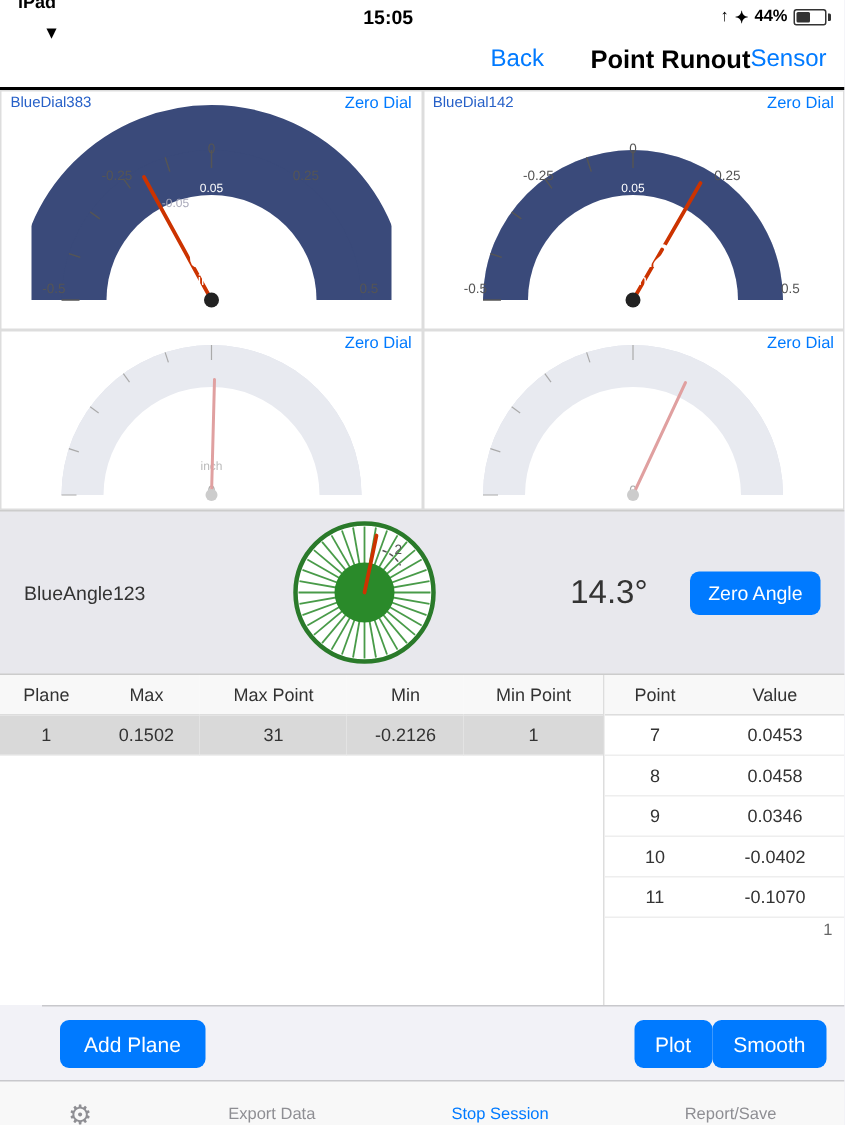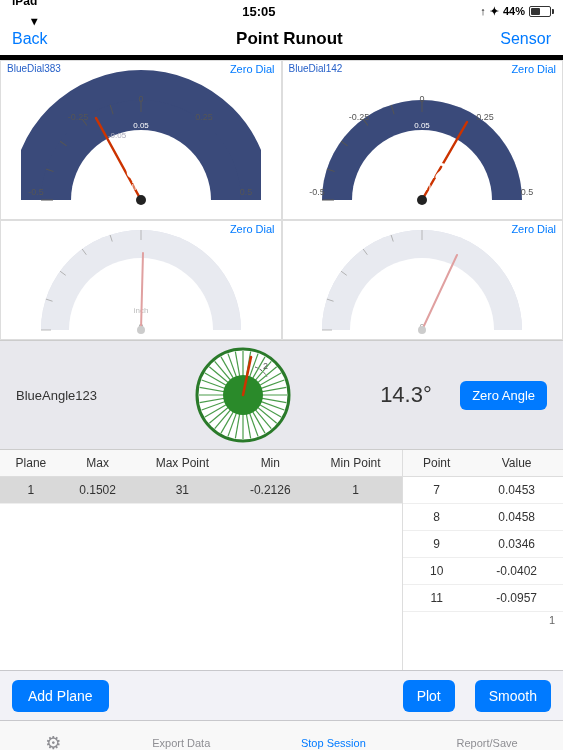--- a/index.html
+++ b/index.html
@@ -29,23 +29,23 @@
     .battery-icon {
       width: 22px; height: 11px; border: 1.5px solid #333; border-radius: 2px; position: relative;
       display: inline-flex; align-items: center;
     }
     .battery-fill { background: #333; height: 7px; width: 44%; margin: 1px; border-radius: 1px; }
     .battery-tip { width: 2px; height: 5px; background: #333; border-radius: 0 1px 1px 0; position: absolute; right: -4px; top: 2px; }
 
     
     .nav-bar {
       background: white;
-      border-bottom: 5px solid #000000;
-      display: flex;
-      justify-content: space-between;
+      border-bottom: 2px solid #000000;
+      display: flex;
+      justify-content: flex-end;
       align-items: center;
       padding: 0 12px;
       height: 38px;
     }
     .nav-back { color: #007aff; font-size: 16px; }
     .nav-title { font-size: 17px; font-weight: 600; color: #000; padding-left: 31px; }
     .nav-sensor { color: #007aff; font-size: 16px; }
 
     
     .gauges-top {
@@ -184,20 +184,21 @@
 
     
     .bottom-toolbar {
       background: #f2f2f7;
       border-top: 1px solid #c8c8cc;
       display: flex;
       justify-content: space-between;
       align-items: center;
       padding: 8px 12px;
       height: 50px;
+      margin-left: 28px;
     }
     .toolbar-btn-blue {
       background: #007aff;
       color: white;
       border: none;
       border-radius: 6px;
       padding: 8px 16px;
       font-size: 14px;
       cursor: pointer;
     }
@@ -504,31 +505,31 @@
         <tr>
           <td>9</td>
           <td>0.0346</td>
         </tr>
         <tr>
           <td>10</td>
           <td>-0.0402</td>
         </tr>
         <tr>
           <td>11</td>
-          <td>-0.0957</td>
+          <td>-0.1070</td>
         </tr>
       </tbody>
     </table>
     <div class="table-footer">1</div>
   </div>
 </div>
 
 <div class="bottom-toolbar">
   <button class="toolbar-btn-blue">Add Plane</button>
-  <div style="display:flex; gap:20px;">
+  <div style="display:flex; gap:0;">
     <button class="toolbar-btn-small">Plot</button>
     <button class="toolbar-btn-small">Smooth</button>
   </div>
 </div>
 
 <div class="bottom-nav">
   <div class="bottom-nav-item">
     <span class="gear-icon">⚙</span>
   </div>
   <div class="bottom-nav-item">

